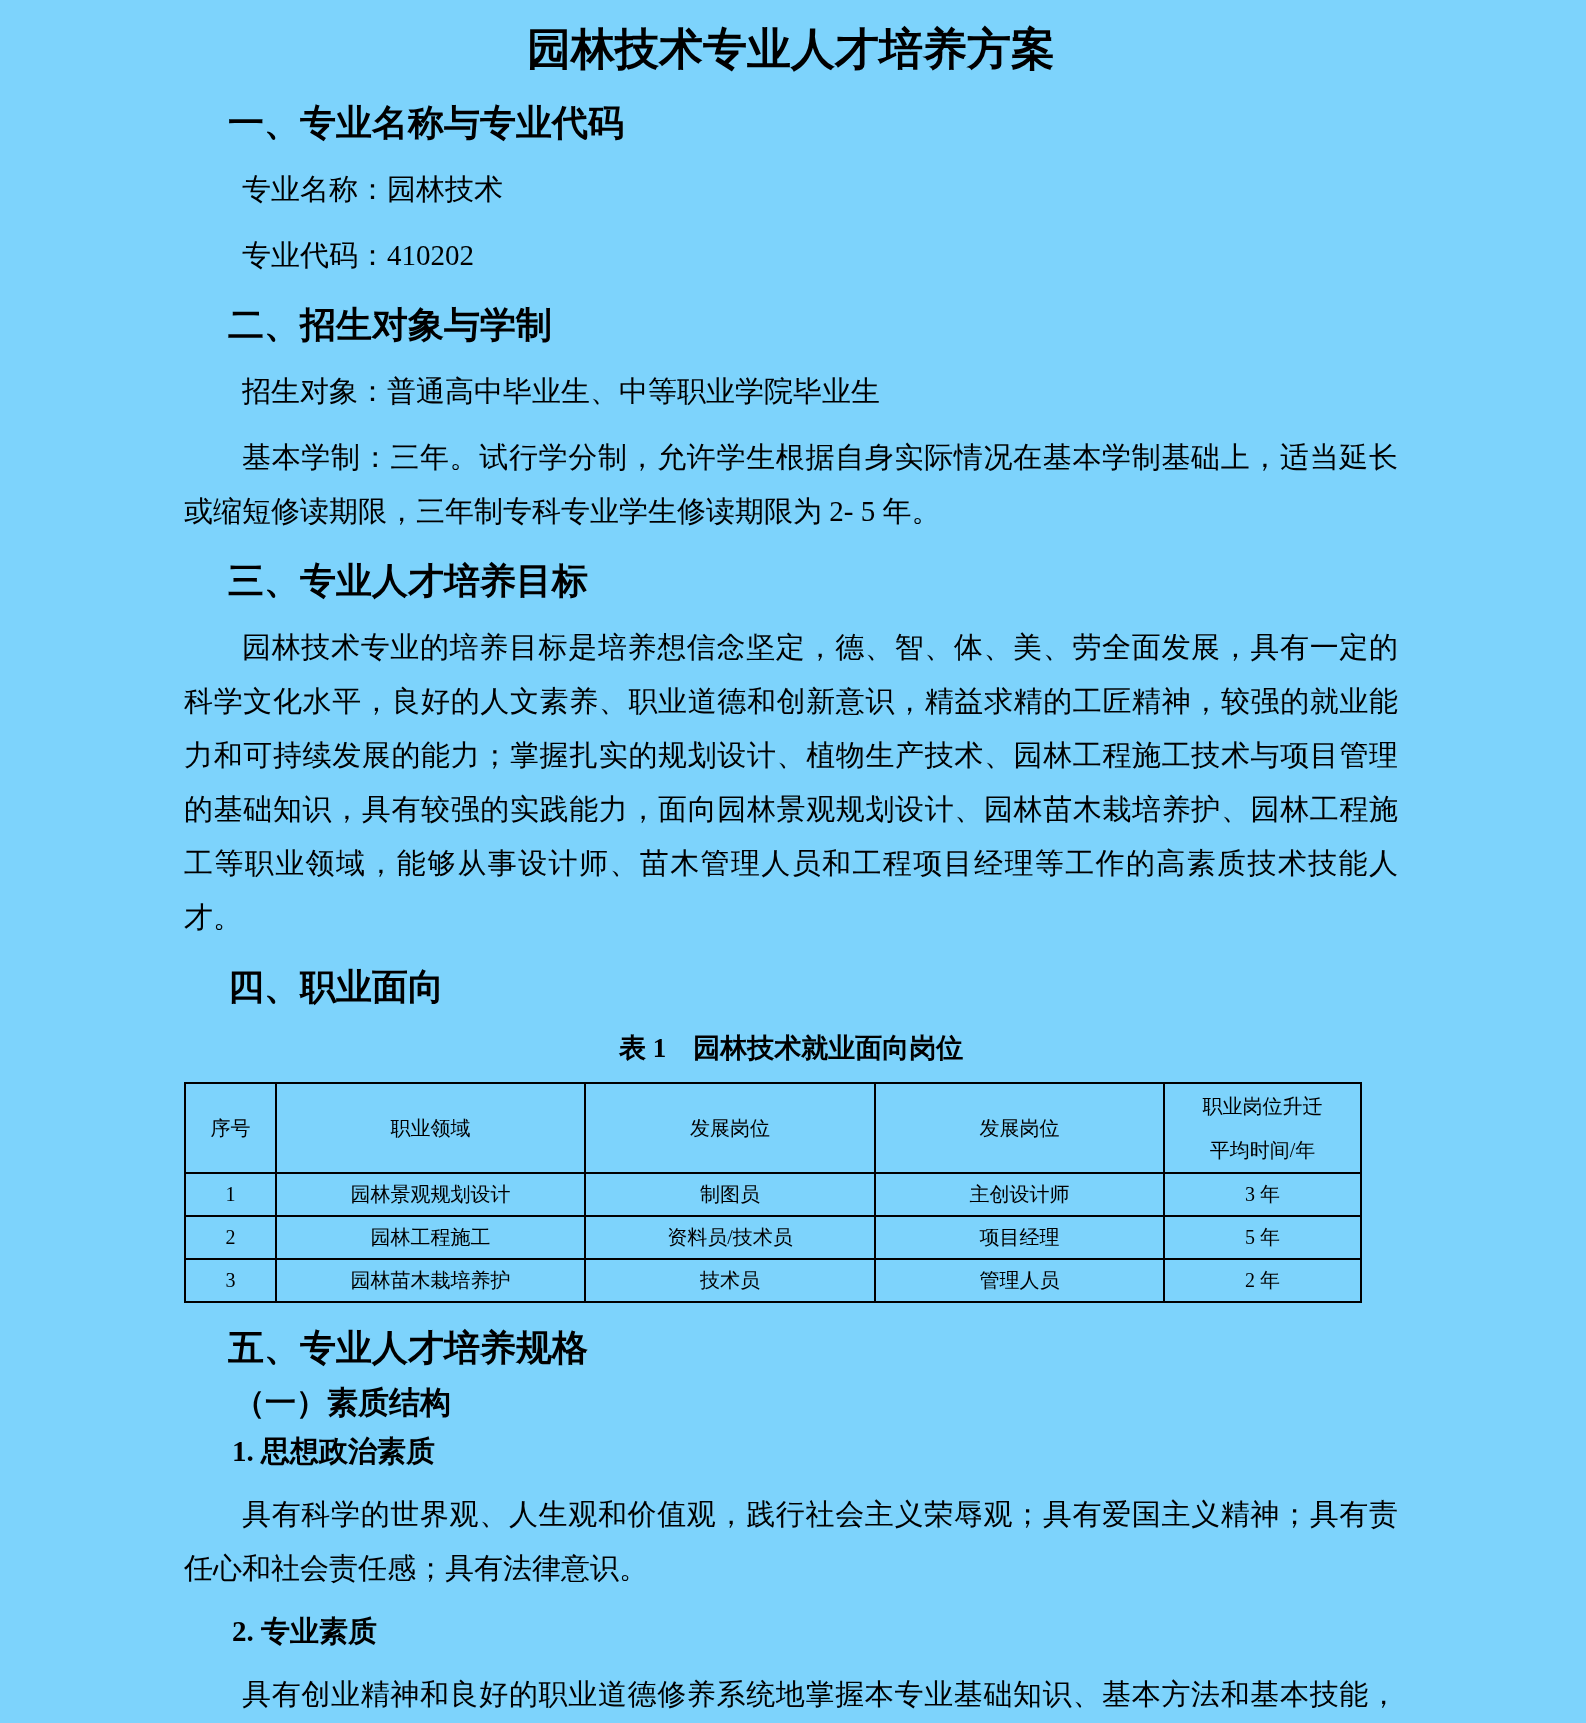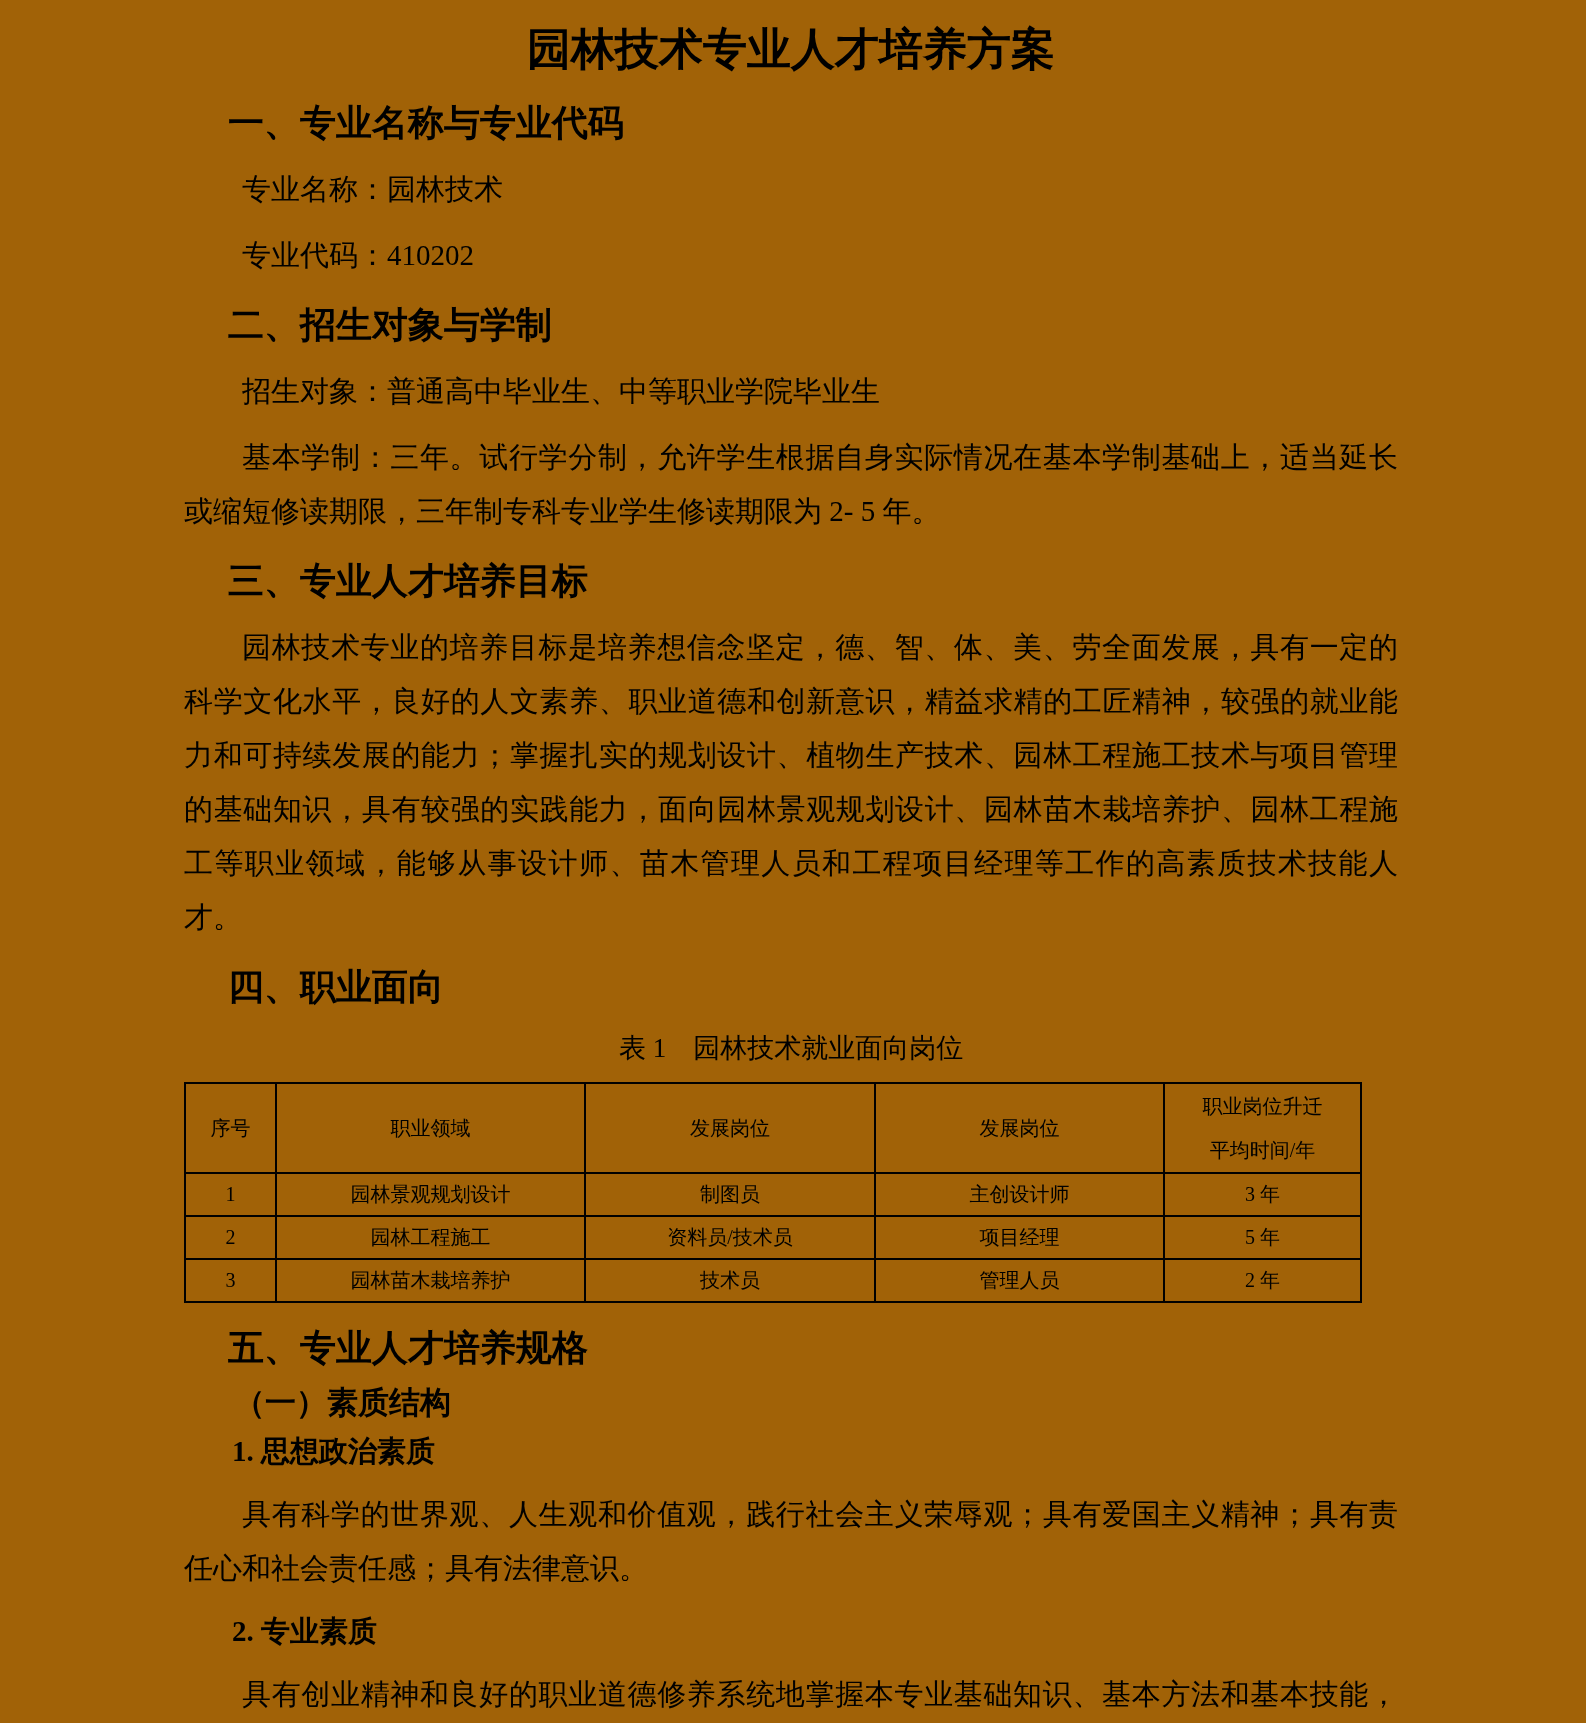--- a/index.html
+++ b/index.html
@@ -12,21 +12,21 @@
     height: 1723px;
     overflow: hidden;
     color: #000000;
     font-family: "Liberation Serif", serif;
   }
   .page {
     box-sizing: border-box;
     width: 1586px;
     height: 1723px;
     padding: 20px 176px 0 172px;
-    background: #a16207;
+    background: #7dd3fc;
   }
   .doc-title {
     font-size: 44px;
     font-weight: bold;
     text-align: center;
     line-height: 60px;
     margin: 0 0 6px 0;
   }
   .sec-heading {
     font-size: 36px;
@@ -37,21 +37,21 @@
   }
   p.body-par {
     font-size: 29px;
     line-height: 54px;
     text-align: justify;
     text-indent: 58px;
     margin: 12px;
   }
   .table-caption {
     font-size: 27px;
-    font-weight: normal;
+    font-weight: bold;
     text-align: center;
     line-height: 44px;
     margin: 10px 0 12px 0;
   }
   table.jobs-table {
     border-collapse: collapse;
     table-layout: fixed;
     width: 1176px;
     margin-left: 12px;
     font-size: 20px;

